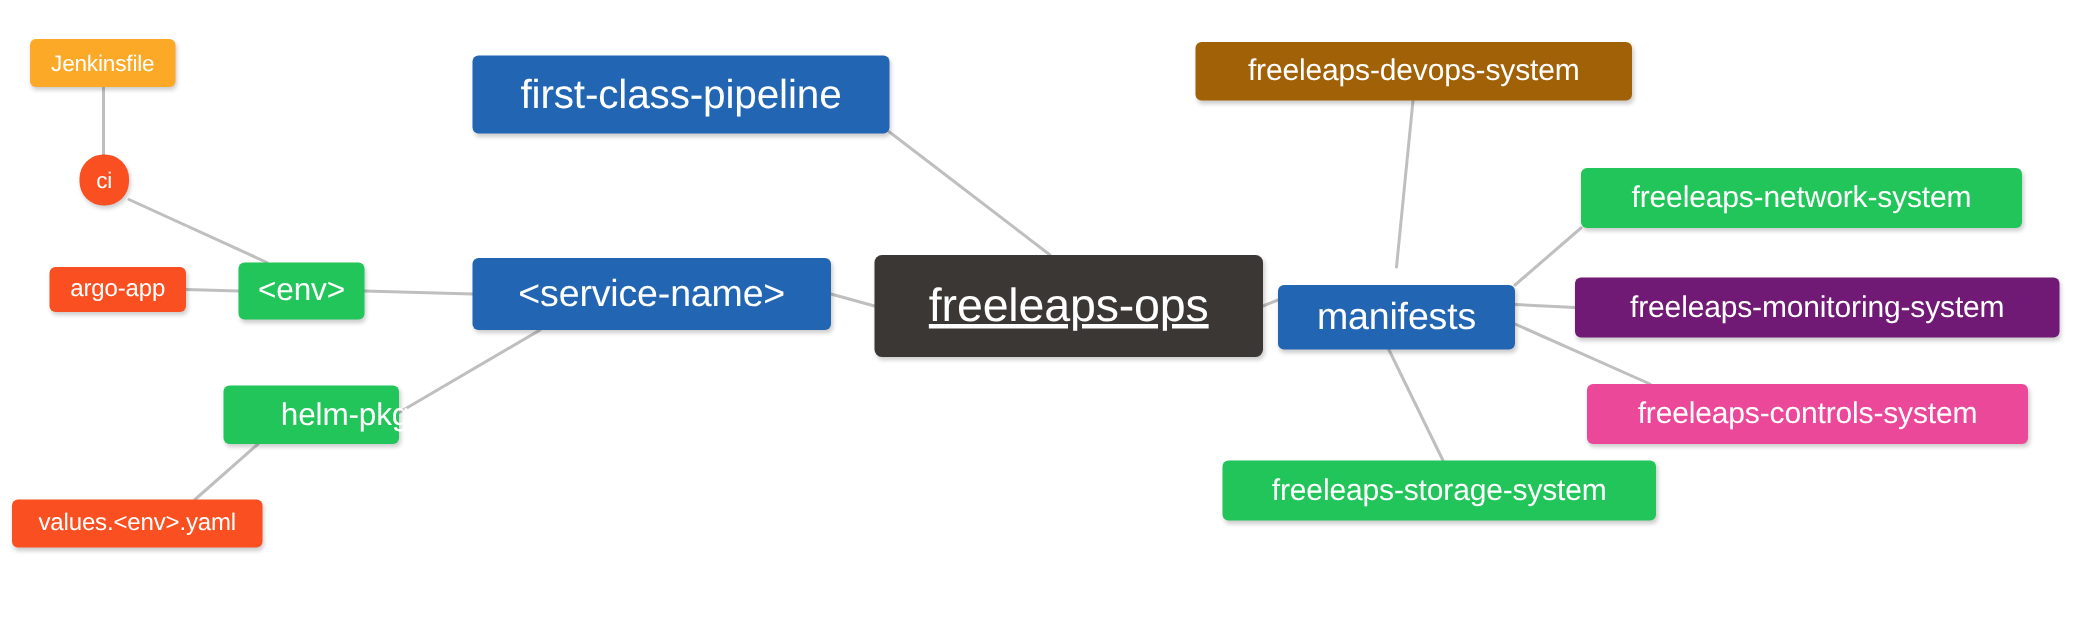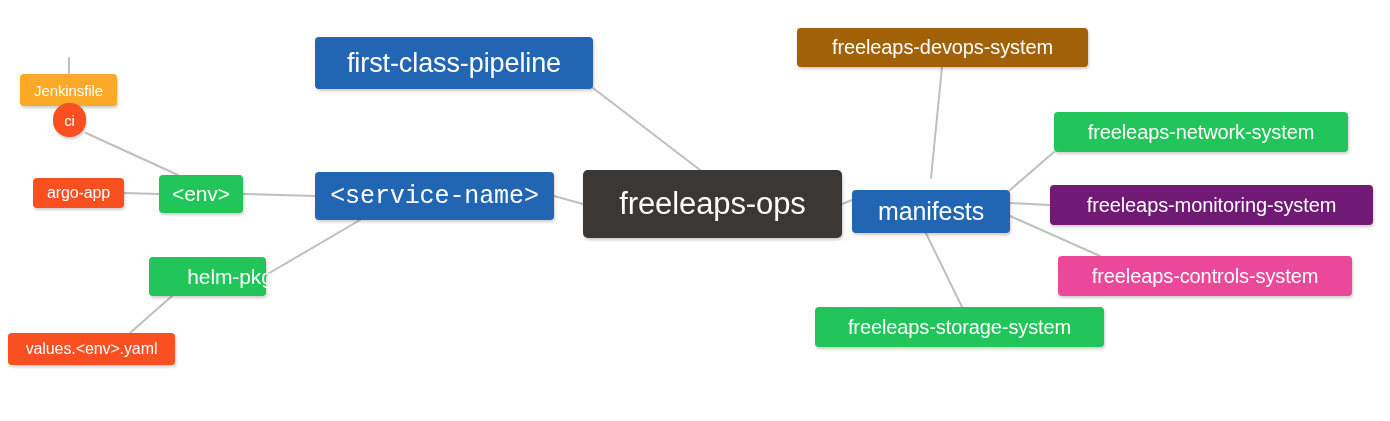--- a/index.html
+++ b/index.html
@@ -32,30 +32,30 @@
     color: #ffffff;
     border-radius: 4px;
     white-space: nowrap;
     box-shadow: 1px 2px 3px rgba(0,0,0,0.20);
     letter-spacing: -0.1px;
   }
   .node.root {
     background: #3b3735;
     font-size: 31px;
     border-radius: 5px;
+    text-decoration: underline;
   }
   .node.blue {
     background: #2266b3;
   }
   .node.green {
     background: #22c55a;
   }
   .node.orange {
     background: #fba927;
-    margin-top: 48px;
   }
   .node.red {
     background: #fa5021;
   }
 </style>
 </head>
 <body>
 
 <div id="canvas">
   <svg id="edges" viewBox="0 0 1390 421" xmlns="http://www.w3.org/2000/svg">
@@ -71,21 +71,21 @@
       <line x1="931" y1="178" x2="942" y2="67" stroke="#bfbfbf" stroke-width="2" stroke-linecap="round"></line>
       <line x1="1010" y1="190" x2="1054" y2="152" stroke="#bfbfbf" stroke-width="2" stroke-linecap="round"></line>
       <line x1="1010" y1="203" x2="1050" y2="205" stroke="#bfbfbf" stroke-width="2" stroke-linecap="round"></line>
       <line x1="1010" y1="216" x2="1100" y2="256" stroke="#bfbfbf" stroke-width="2" stroke-linecap="round"></line>
       <line x1="920" y1="221" x2="962" y2="307" stroke="#bfbfbf" stroke-width="2" stroke-linecap="round"></line>
     </svg>
   <div id="node-layer">
       <div class="node root" style="left: 583px; top: 170px; width: 259px; height: 68px; font-size: 31px; background: rgb(59, 55, 53);">
         <span>freeleaps-ops</span>
       </div>
-      <div class="node blue" style="left: 315px; top: 172px; width: 239px; height: 48px; font-size: 25px; background: rgb(34, 102, 179); font-family: Liberation Mono, monospace;">
+      <div class="node blue" style="left: 315px; top: 172px; width: 239px; height: 48px; font-size: 25px; background: rgb(34, 102, 179);">
         <span>&lt;service-name&gt;</span>
       </div>
       <div class="node blue" style="left: 315px; top: 37px; width: 278px; height: 52px; font-size: 27px; background: rgb(34, 102, 179);">
         <span>first-class-pipeline</span>
       </div>
       <div class="node blue" style="left: 852px; top: 178px; width: 158px; height: 43px; font-size: 25px; background: rgb(34, 102, 179); margin-top: 12px;">
         <span>manifests</span>
       </div>
       <div class="node green" style="left: 159px; top: 175px; width: 84px; height: 38px; font-size: 21px; background: rgb(34, 197, 90);">
         <span>&lt;env&gt;</span>

